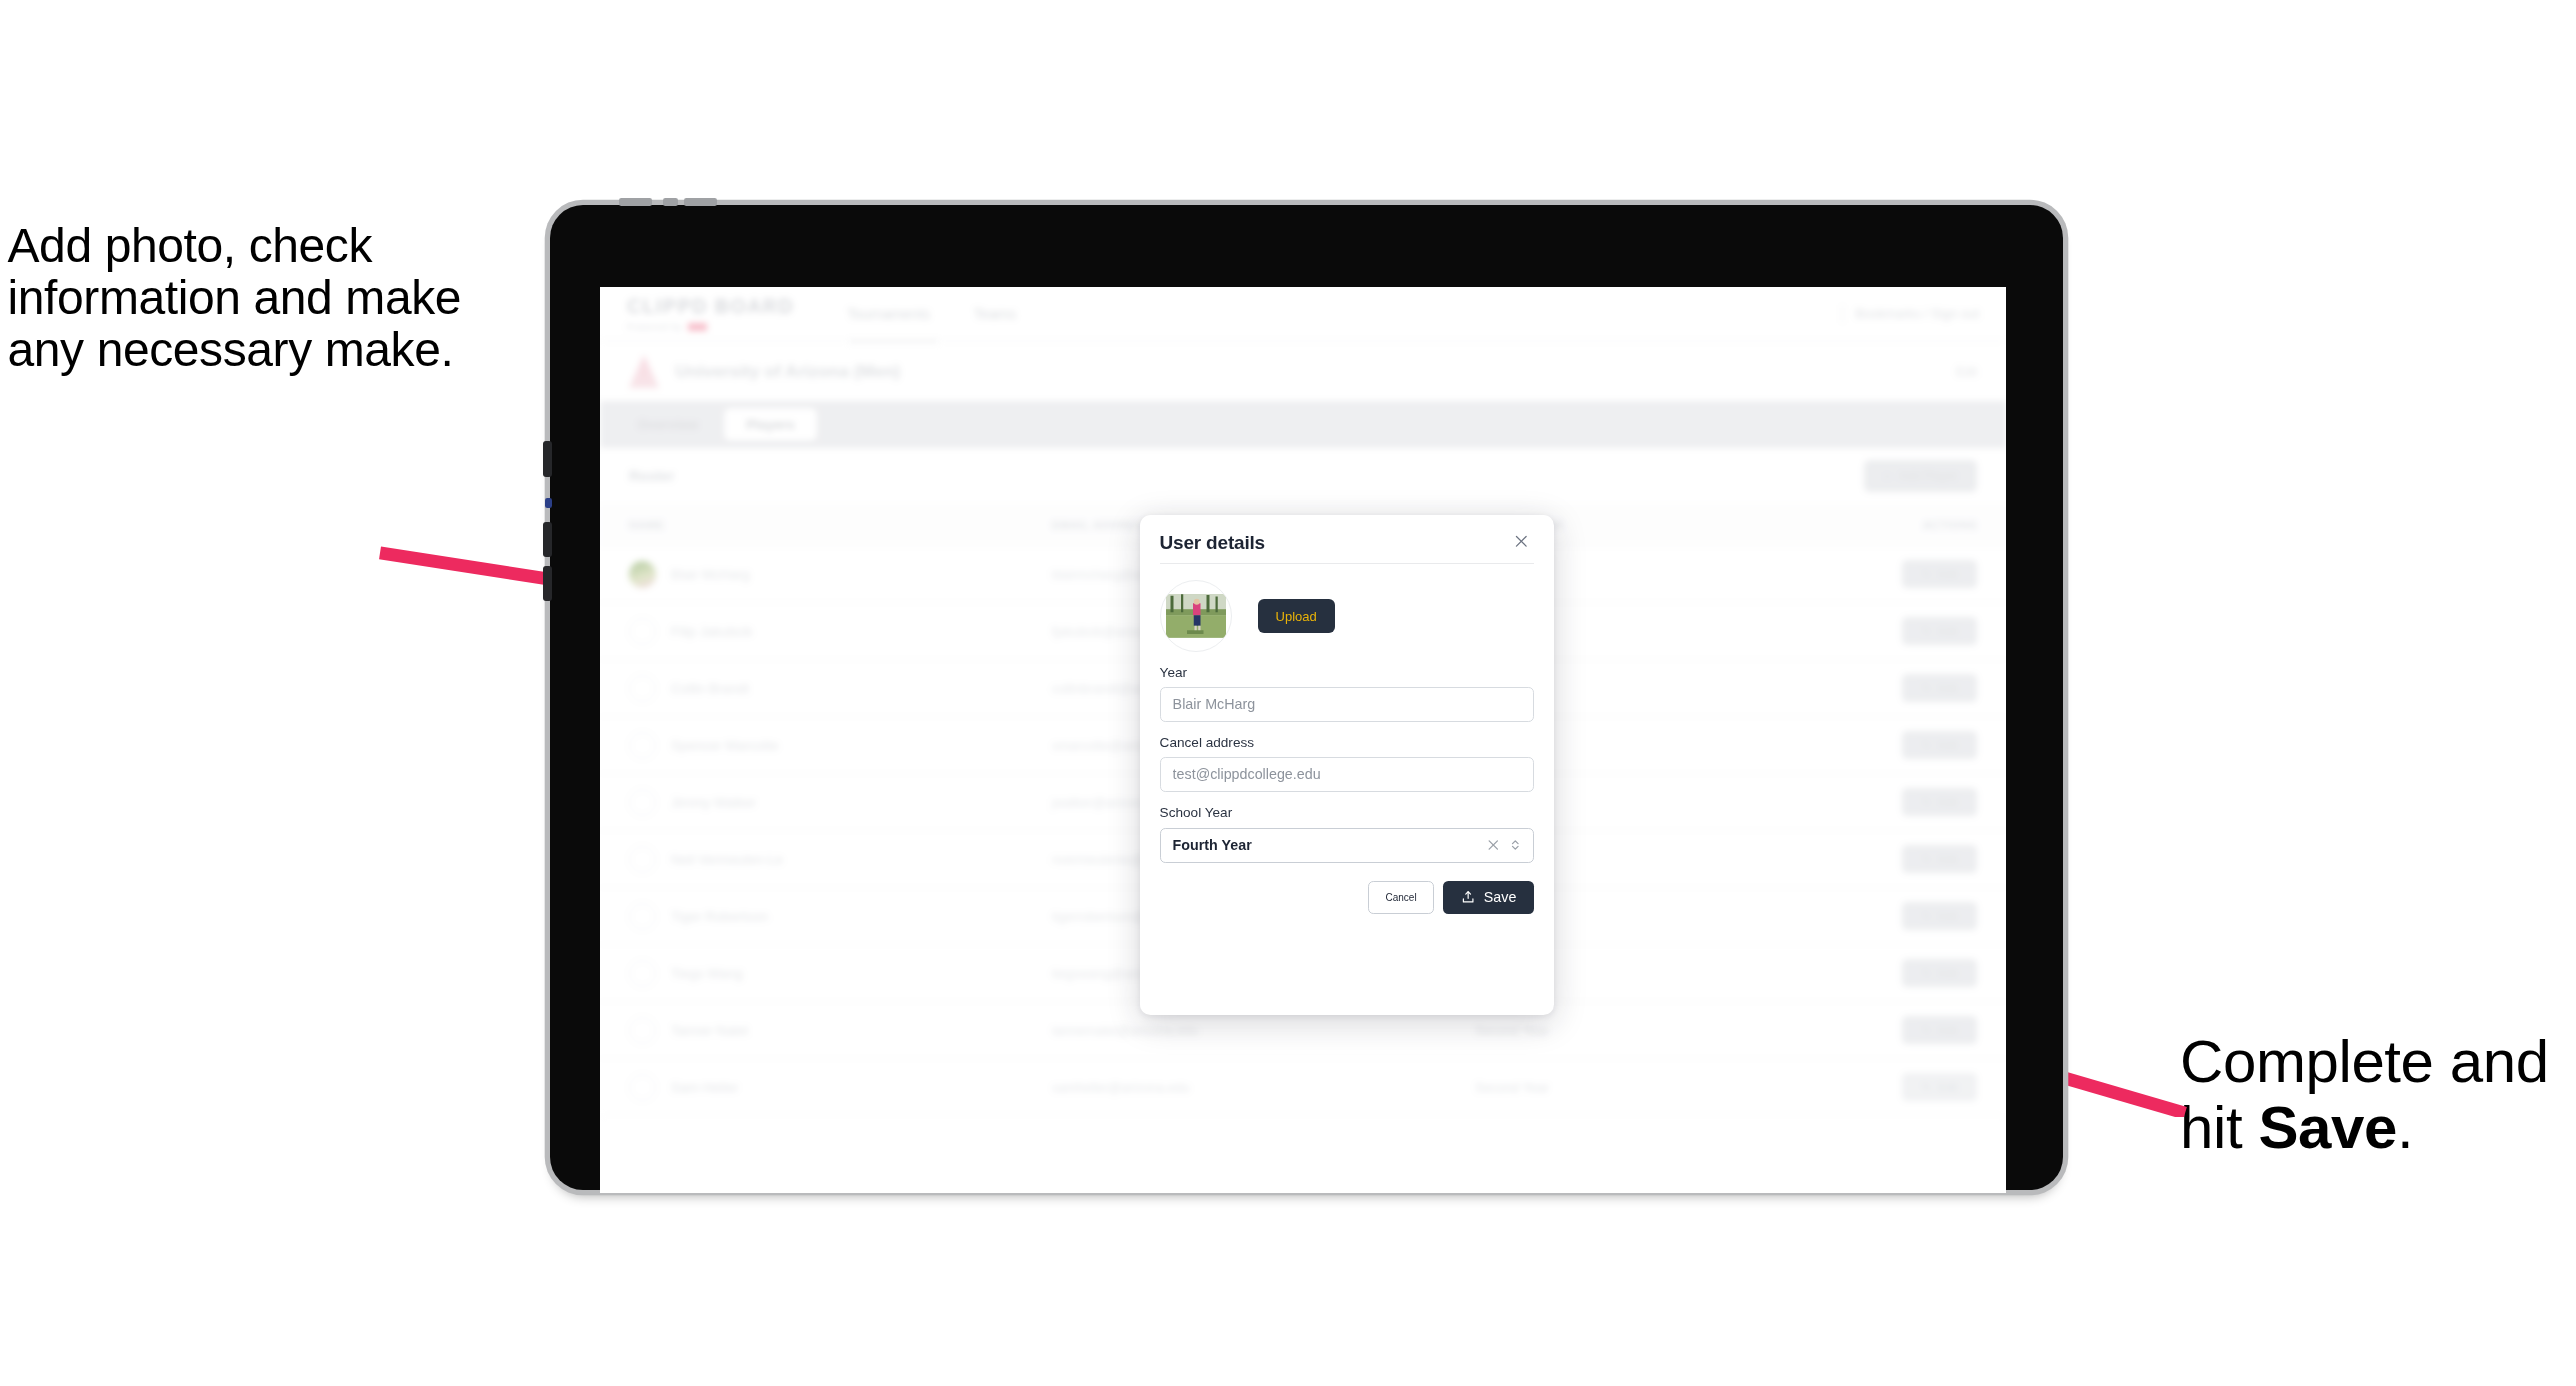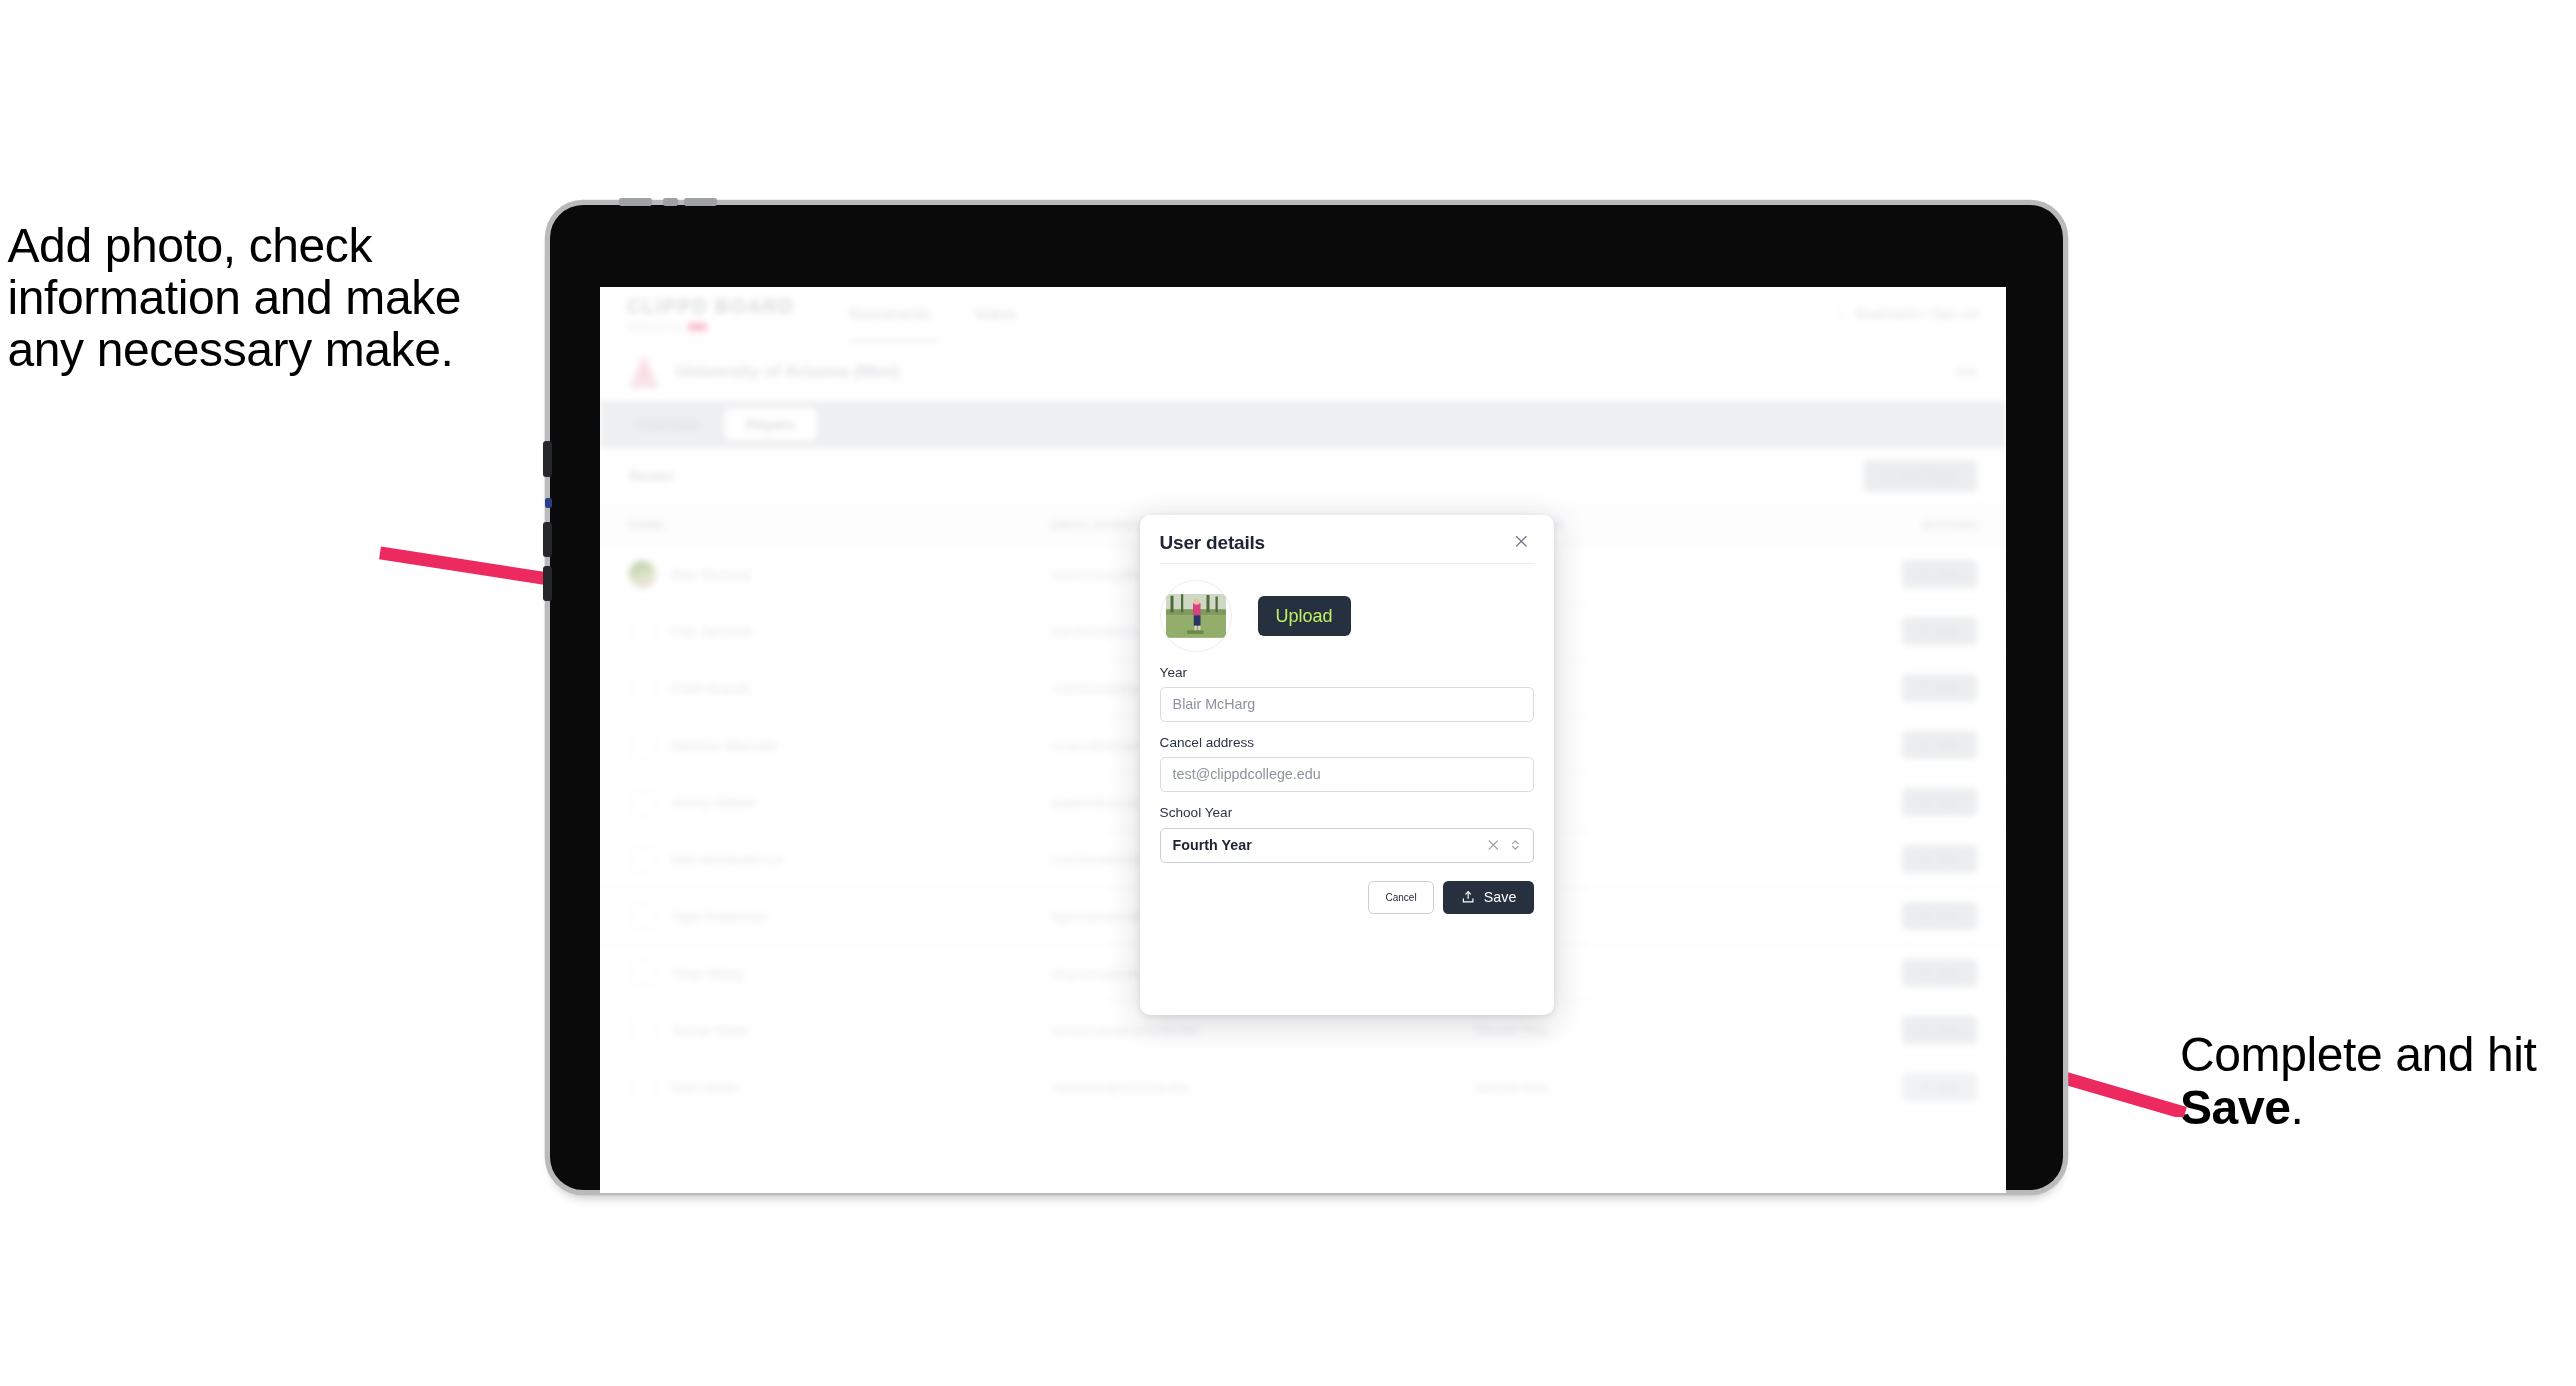--- a/index.html
+++ b/index.html
@@ -32,21 +32,21 @@
     left: 7.5px;
     top: 220px;
     width: 513px;
     font-size: 48px;
     line-height: 1.08;
   }
   #caption-right {
     left: 2180px;
     top: 1029px;
     width: 393px;
-    font-size: 48px;
+    font-size: 60px;
     line-height: 1.10;
   }
   .caption .strong { font-weight: 700; }
 
   
   .arrow-svg {
     position: absolute;
     pointer-events: none;
   }
   #arrow-left-svg  { left: 377px;  top: 521px;  width: 717px;  height: 159px; }
@@ -224,22 +224,22 @@
 
   .avatar-row { display: flex; align-items: center; gap: 26px; margin-top: 16.6px; }
   .avatar {
     width: 72px; height: 72px; border-radius: 50%;
     border: 1.5px solid #eceef0; overflow: hidden;
     display: flex; align-items: center; justify-content: center;
     background: #ffffff;
   }
   .avatar-photo { width: 60px; height: 44px; display: block; }
   .upload-btn {
-    background: #26303f; color: #bef264; border: none; cursor: pointer;
-    border-radius: 6px; padding: 9.8px 18px; font-size: 18px; font-weight: 500;
+    background: #26303f; color: #eab308; border: none; cursor: pointer;
+    border-radius: 6px; padding: 9.8px 18px; font-size: 13px; font-weight: 500;
     font-family: "Liberation Sans", sans-serif;
   }
 
   .field { margin-top: 13px; }
   .field-label {
     display: block; font-size: 13.6px; color: #2b3342; margin-bottom: 6.8px; font-weight: 400;
   }
   .field-input {
     width: 100%; height: 35px; border: 0.8px solid #d7dbe0; border-radius: 5.3px;
     padding: 0 12px; font-size: 14.3px; color: #8d939c; background: #ffffff;

